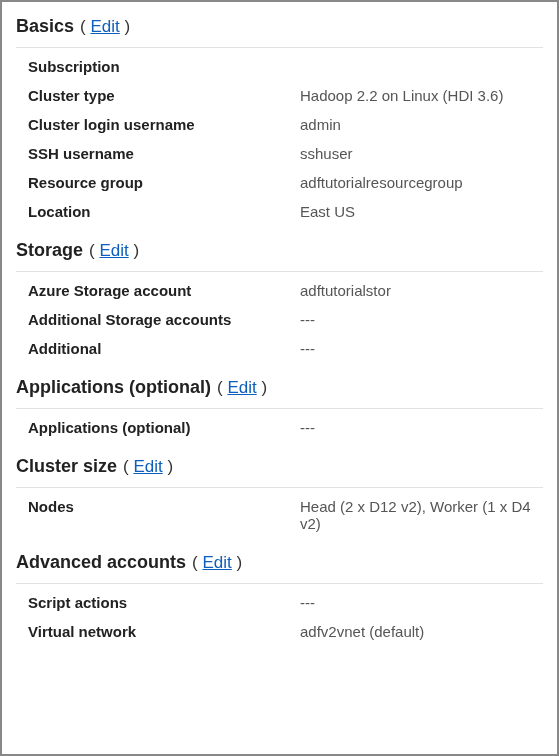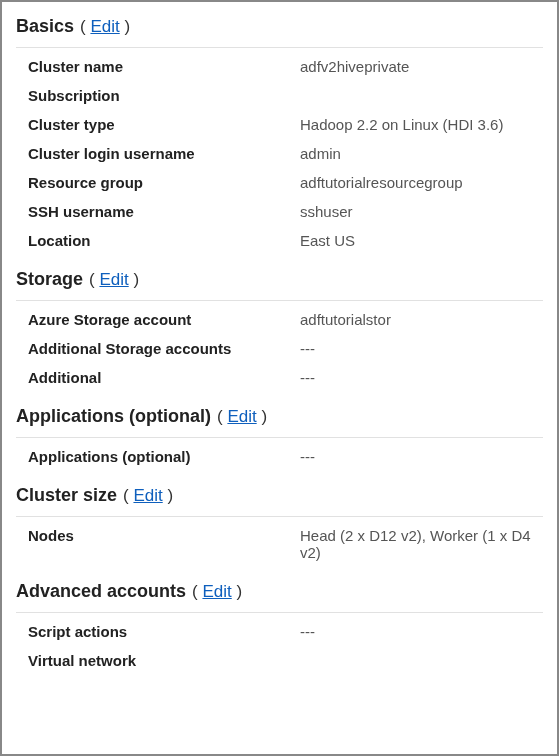--- a/index.html
+++ b/index.html
@@ -68,42 +68,38 @@
 
 <div class="container">
 
   <div class="first-section">
     <div class="section-header">
       <span class="section-title">Basics</span>
       <span class="edit-wrap">( <a class="edit-link">Edit</a> )</span>
     </div>
     <hr class="divider">
     <div class="row">
-      <div class="row-label">Cluster name</div>
-      <div class="row-value">adfv2hiveprivate</div>
-    </div>
-    <div class="row">
       <div class="row-label">Subscription</div>
       <div class="row-value"></div>
     </div>
     <div class="row">
       <div class="row-label">Cluster type</div>
       <div class="row-value">Hadoop 2.2 on Linux (HDI 3.6)</div>
     </div>
     <div class="row">
       <div class="row-label">Cluster login username</div>
       <div class="row-value">admin</div>
     </div>
     <div class="row">
+      <div class="row-label">SSH username</div>
+      <div class="row-value">sshuser</div>
+    </div>
+    <div class="row">
       <div class="row-label">Resource group</div>
       <div class="row-value">adftutorialresourcegroup</div>
-    </div>
-    <div class="row">
-      <div class="row-label">SSH username</div>
-      <div class="row-value">sshuser</div>
     </div>
     <div class="row">
       <div class="row-label">Location</div>
       <div class="row-value">East US</div>
     </div>
   </div>
 
   <div>
     <div class="section-header">
       <span class="section-title">Storage</span>
@@ -153,16 +149,17 @@
       <span class="section-title">Advanced accounts</span>
       <span class="edit-wrap">( <a class="edit-link">Edit</a> )</span>
     </div>
     <hr class="divider">
     <div class="row">
       <div class="row-label">Script actions</div>
       <div class="row-value">---</div>
     </div>
     <div class="row">
       <div class="row-label">Virtual network</div>
+      <div class="row-value">adfv2vnet (default)</div>
     </div>
   </div>
 
 </div>
 
 </body></html>

